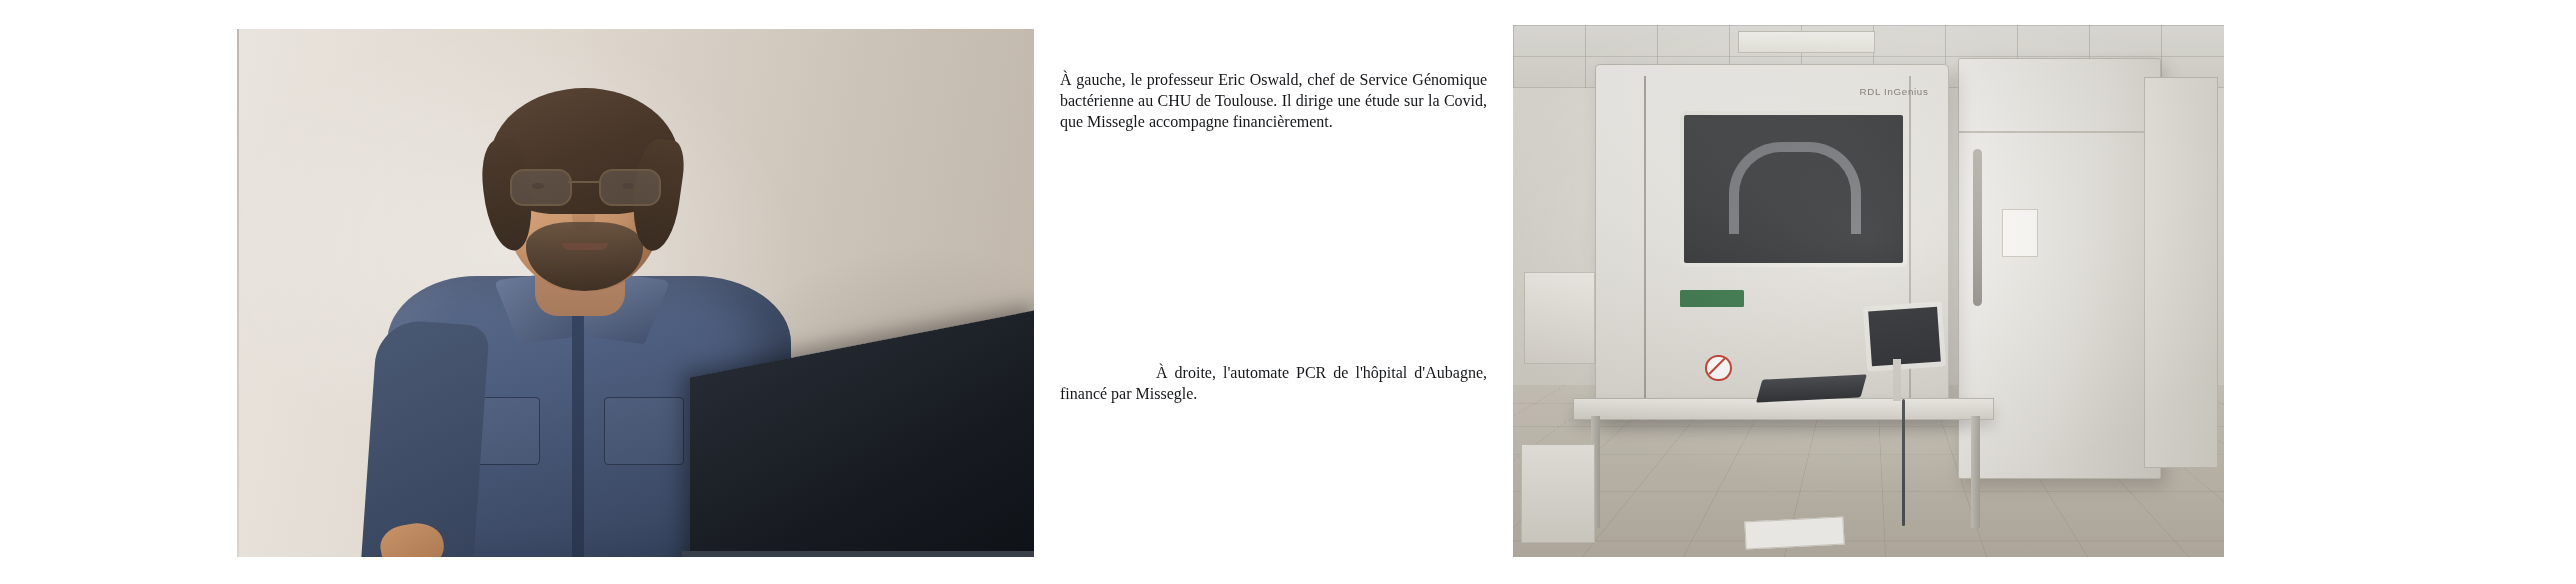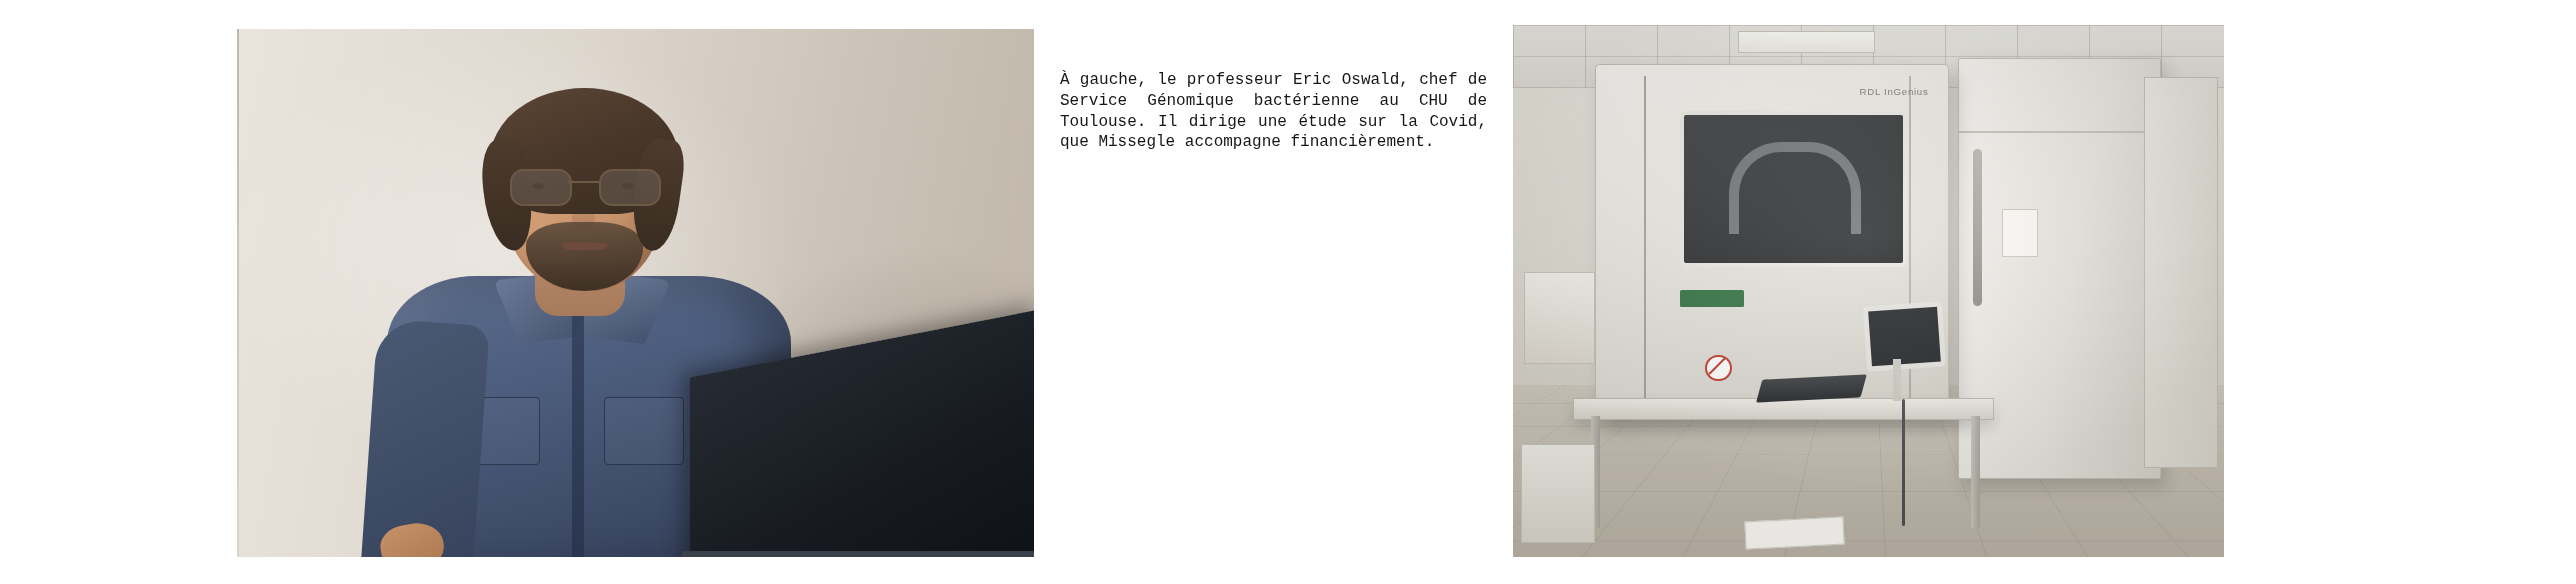--- a/index.html
+++ b/index.html
@@ -253,21 +253,21 @@
   .caption {
     position: absolute;
     left: 0;
     width: 427px;
     font-size: 16px;
     line-height: 1.30;
     color: #15171a;
     text-align: justify;
     font-family: "Liberation Serif", serif;
   }
-  .caption.top { top: 54px; font-family: Liberation Mono, monospace; }
+  .caption.top { top: 54px; }
   .caption.bottom { top: 347px; text-indent: 96px; }
 
   
   .photo-right {
     position: absolute;
     left: 1513px;
     top: 25px;
     width: 711px;
     height: 532px;
     overflow: hidden;
@@ -573,20 +573,21 @@
         </div>
       </div>
 
       <div class="monitor"></div>
       <div class="monitor-edge"></div>
     </div>
   </div>
 
   <div class="captions">
     <p class="caption top">À gauche, le professeur Eric Oswald, chef de Service Génomique bactérienne au CHU de Toulouse. Il dirige une étude sur la Covid, que Missegle accompagne financièrement.</p>
+    <p class="caption bottom">À droite, l'automate PCR de l'hôpital d'Aubagne, financé par Missegle.</p>
   </div>
 
   <div class="photo-right">
     <div class="lab">
       <div class="ceiling">
         <div class="ceiling-grid"></div>
         <div class="ceiling-light"></div>
       </div>
       <div class="back-wall"></div>
       <div class="floor">

